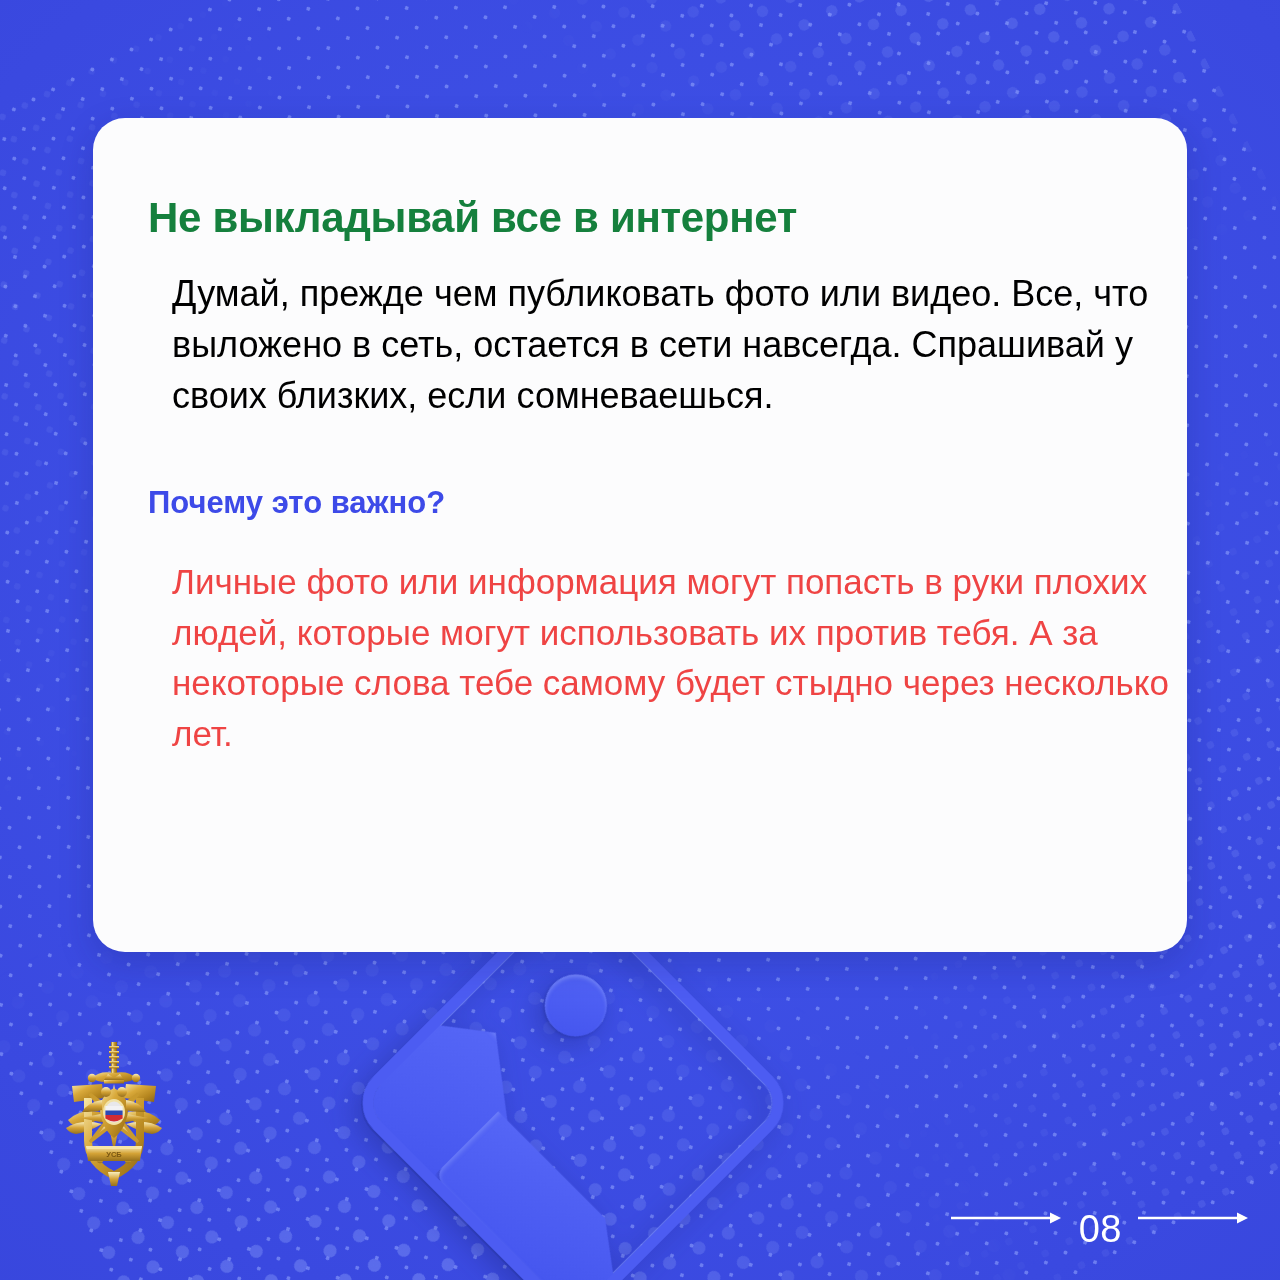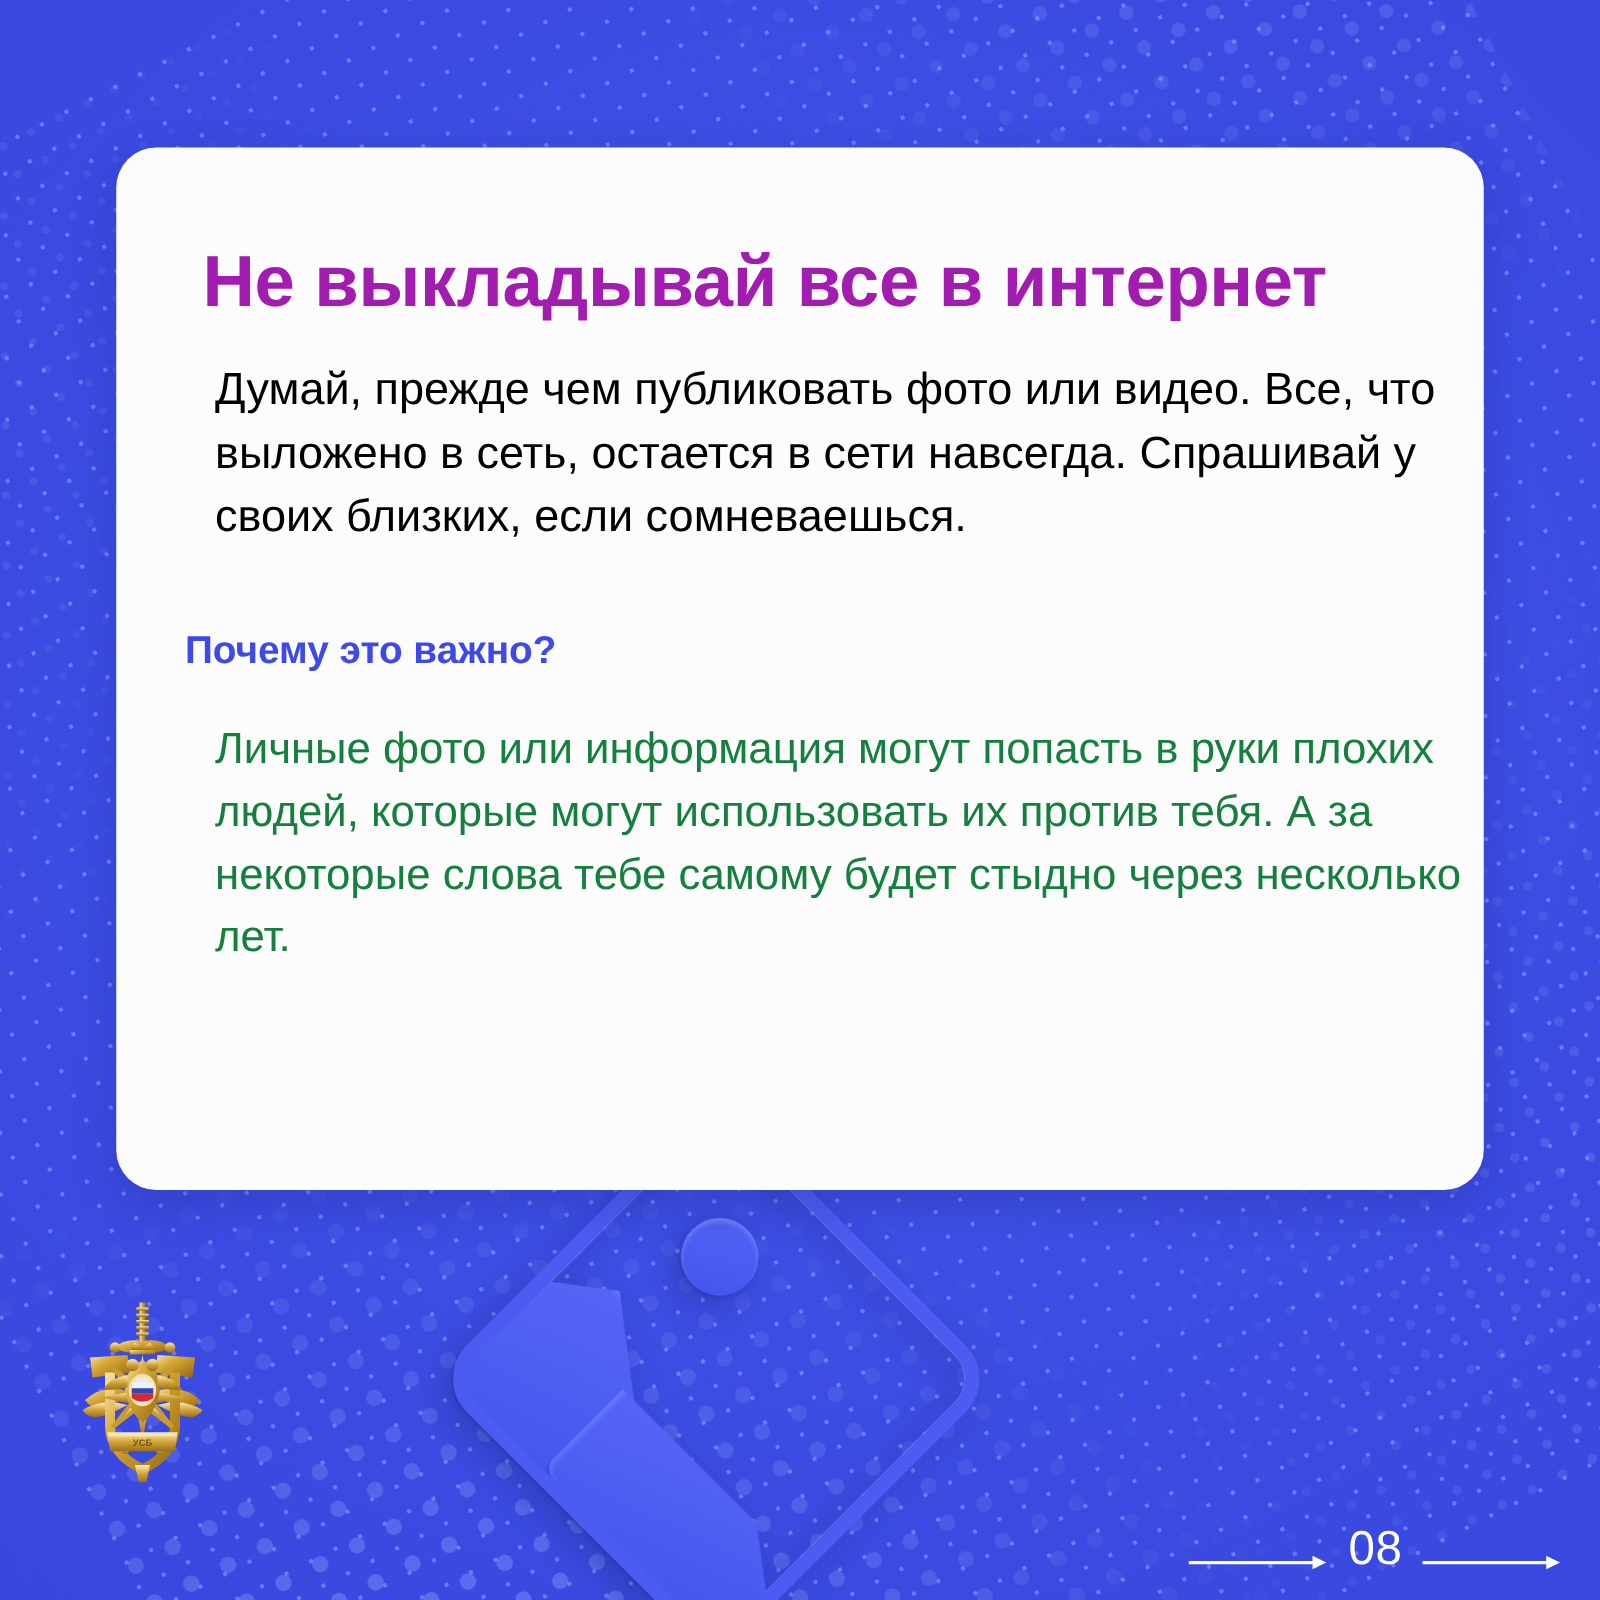--- a/index.html
+++ b/index.html
@@ -102,63 +102,63 @@
   .card {
     position:absolute;
     left:93px; top:118px;
     width:1094px; height:834px;
     background:#FCFCFD;
     border-radius:32px;
     box-shadow:0 12px 34px rgba(18,28,110,.22);
     padding:78px 0 0 0;
   }
   .heading {
-    color:#a21caf;
-    font-size:58px;
+    color:#15803d;
+    font-size:42px;
     font-weight:bold;
     letter-spacing:-.3px;
-    margin-left:69px;
+    margin-left:55px;
     line-height:1.05;
   }
   .para {
     color:#000000;
     font-size:36px;
     line-height:1.42;
     margin-left:79px;
     margin-top:28px;
     max-width:1000px;
   }
   .subheading {
     color:#3D4AE8;
     font-size:31px;
     font-weight:bold;
     margin-left:55px;
     margin-top:64px;
   }
   .para2 {
-    color:#15803d;
+    color:#ef4444;
     font-size:35px;
     line-height:1.44;
     margin-left:79px;
     margin-top:36px;
     max-width:1010px;
   }
 
   
   .emblem {
     position:absolute;
     left:62px; top:1040px;
     width:104px; height:146px;
   }
 
   
   .pager {
     position:absolute;
     right:28px; bottom:22px;
-    display:flex; align-items:flex-end; gap:14px;
+    display:flex; align-items:flex-start; gap:14px;
     height:48px;
   }
   .pager .num {
     color:#FFFFFF;
     font-size:38px;
     font-weight:normal;
     letter-spacing:.5px;
     line-height:1;
   }
   .arrow { display:block; }

